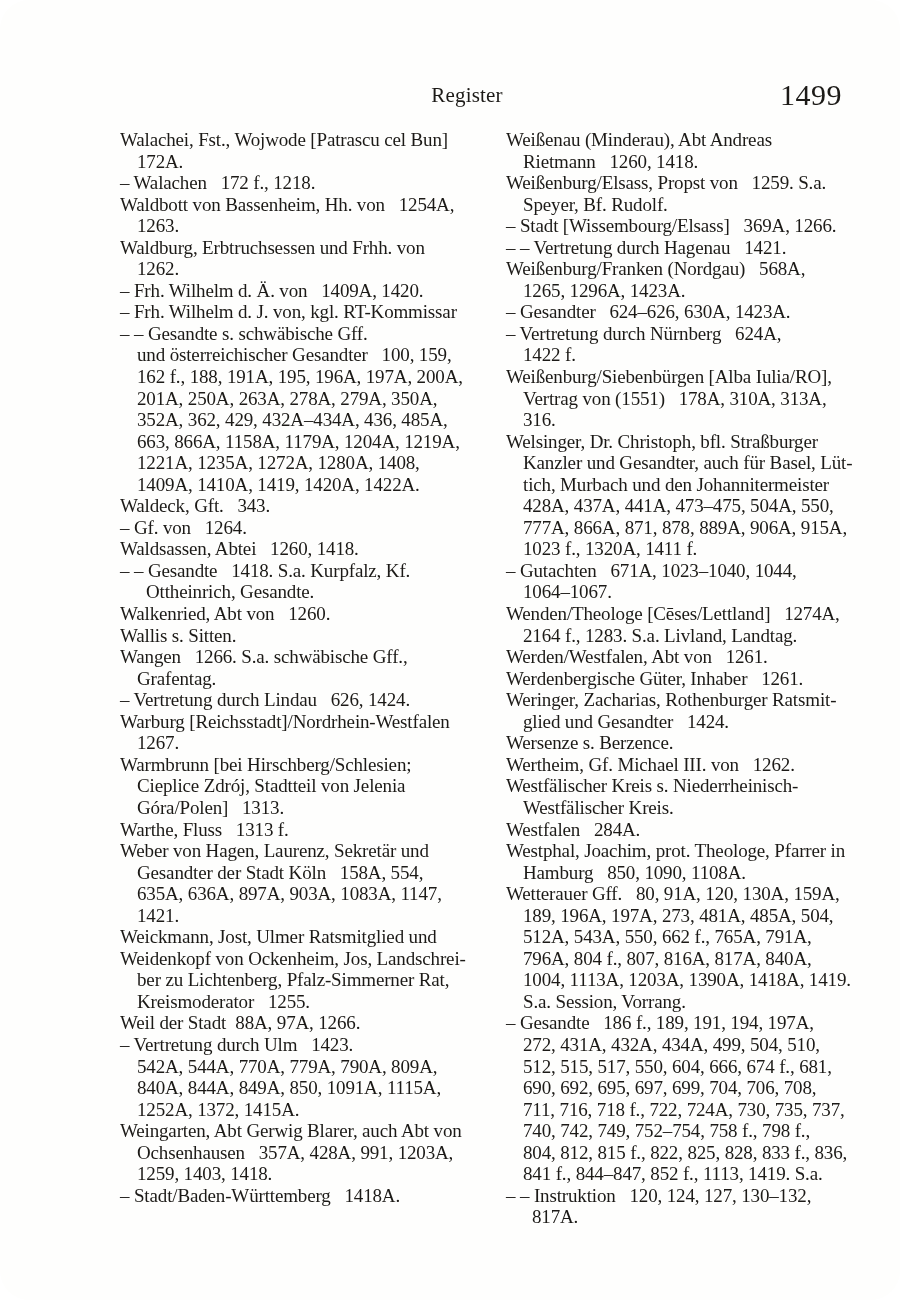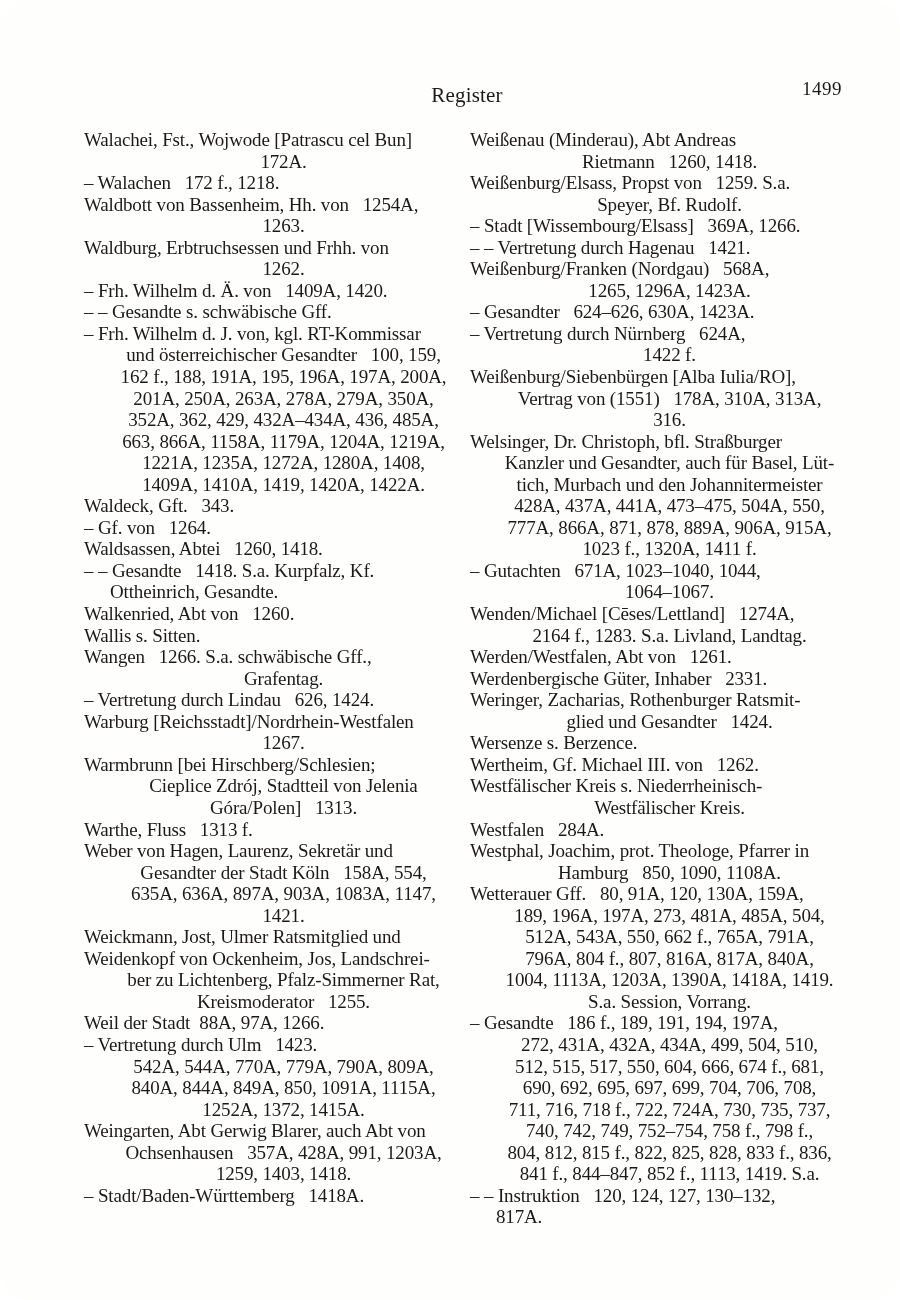--- a/index.html
+++ b/index.html
@@ -30,59 +30,60 @@
     width: 100%;
     text-align: center;
     font-size: 21px;
     letter-spacing: 0.2px;
     top: 5px;
   }
   .page-number {
     position: absolute;
     right: 8px;
     top: 0;
-    font-size: 19px;
+    font-size: 30px;
     letter-spacing: 0.5px;
   }
   .column {
     position: absolute;
     top: 129px;
     width: 382px;
+    margin-left: 36px;
   }
   .column.left  { left: 84px;  }
   .column.right { left: 470px; }
   .line {
     white-space: pre;
     font-size: 19px;
     line-height: 21.55px;
     letter-spacing: -0.15px;
   }
-  .line.i1 { padding-left: 17px; text-align: center; }
+  .line.i1 { padding-left: 17px; }
   .line.i2 { padding-left: 26px; }
 </style>
 </head>
 <body>
 
 <div class="page">
   <div class="running-header">
     <span class="running-title">Register</span>
     <span class="page-number">1499</span>
   </div>
 
   <div class="column left">
       <div class="line i0">Walachei, Fst., Wojwode [Patrascu cel Bun]</div>
       <div class="line i1">172A.</div>
       <div class="line i0">– Walachen   172 f., 1218.</div>
       <div class="line i0">Waldbott von Bassenheim, Hh. von   1254A,</div>
       <div class="line i1">1263.</div>
       <div class="line i0">Waldburg, Erbtruchsessen und Frhh. von</div>
       <div class="line i1">1262.</div>
       <div class="line i0">– Frh. Wilhelm d. Ä. von   1409A, 1420.</div>
+      <div class="line i0">– Frh. Wilhelm d. J. von, kgl. RT-Kommissar</div>
       <div class="line i0">– – Gesandte s. schwäbische Gff.</div>
-      <div class="line i0">– Frh. Wilhelm d. J. von, kgl. RT-Kommissar</div>
       <div class="line i1">und österreichischer Gesandter   100, 159,</div>
       <div class="line i1">162 f., 188, 191A, 195, 196A, 197A, 200A,</div>
       <div class="line i1">201A, 250A, 263A, 278A, 279A, 350A,</div>
       <div class="line i1">352A, 362, 429, 432A–434A, 436, 485A,</div>
       <div class="line i1">663, 866A, 1158A, 1179A, 1204A, 1219A,</div>
       <div class="line i1">1221A, 1235A, 1272A, 1280A, 1408,</div>
       <div class="line i1">1409A, 1410A, 1419, 1420A, 1422A.</div>
       <div class="line i0">Waldeck, Gft.   343.</div>
       <div class="line i0">– Gf. von   1264.</div>
       <div class="line i0">Waldsassen, Abtei   1260, 1418.</div>
@@ -134,24 +135,24 @@
       <div class="line i1">Vertrag von (1551)   178A, 310A, 313A,</div>
       <div class="line i1">316.</div>
       <div class="line i0">Welsinger, Dr. Christoph, bfl. Straßburger</div>
       <div class="line i1">Kanzler und Gesandter, auch für Basel, Lüt-</div>
       <div class="line i1">tich, Murbach und den Johannitermeister</div>
       <div class="line i1">428A, 437A, 441A, 473–475, 504A, 550,</div>
       <div class="line i1">777A, 866A, 871, 878, 889A, 906A, 915A,</div>
       <div class="line i1">1023 f., 1320A, 1411 f.</div>
       <div class="line i0">– Gutachten   671A, 1023–1040, 1044,</div>
       <div class="line i1">1064–1067.</div>
-      <div class="line i0">Wenden/Michael [Cēses/Lettland]   1274A,</div>
+      <div class="line i0">Wenden/Theologe [Cēses/Lettland]   1274A,</div>
       <div class="line i1">2164 f., 1283. S.a. Livland, Landtag.</div>
       <div class="line i0">Werden/Westfalen, Abt von   1261.</div>
-      <div class="line i0">Werdenbergische Güter, Inhaber   2331.</div>
+      <div class="line i0">Werdenbergische Güter, Inhaber   1261.</div>
       <div class="line i0">Weringer, Zacharias, Rothenburger Ratsmit-</div>
       <div class="line i1">glied und Gesandter   1424.</div>
       <div class="line i0">Wersenze s. Berzence.</div>
       <div class="line i0">Wertheim, Gf. Michael III. von   1262.</div>
       <div class="line i0">Westfälischer Kreis s. Niederrheinisch-</div>
       <div class="line i1">Westfälischer Kreis.</div>
       <div class="line i0">Westfalen   284A.</div>
       <div class="line i0">Westphal, Joachim, prot. Theologe, Pfarrer in</div>
       <div class="line i1">Hamburg   850, 1090, 1108A.</div>
       <div class="line i0">Wetterauer Gff.   80, 91A, 120, 130A, 159A,</div>

